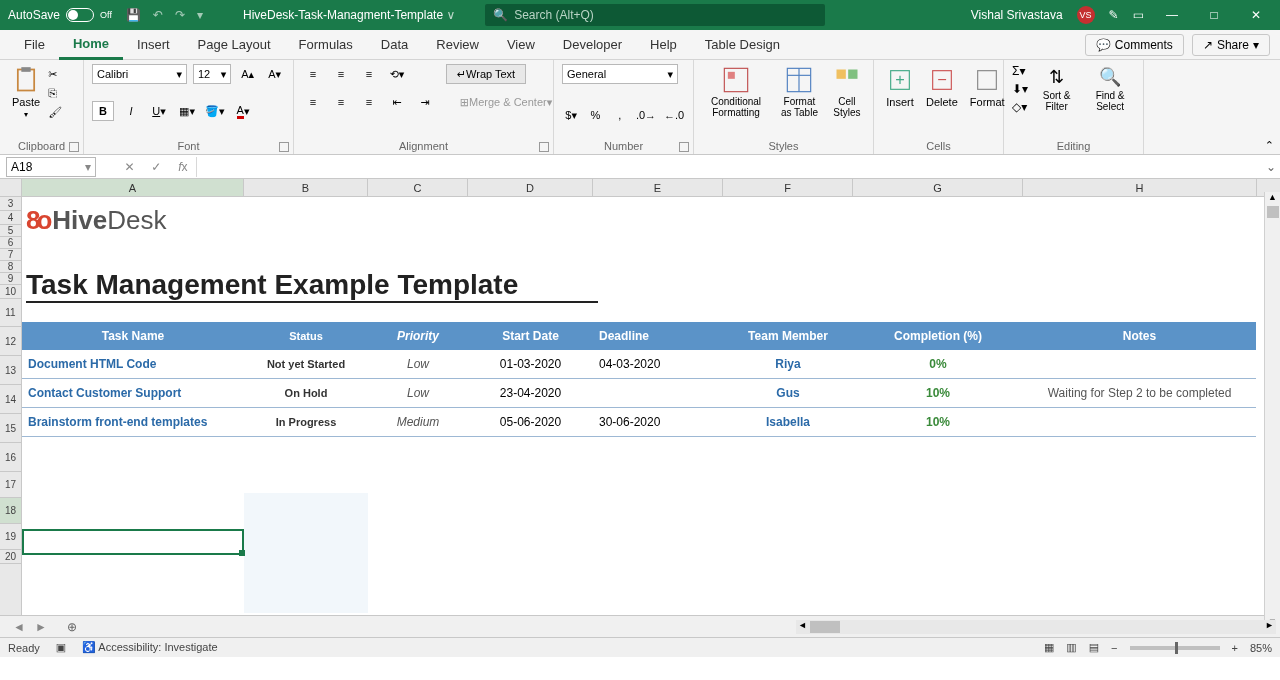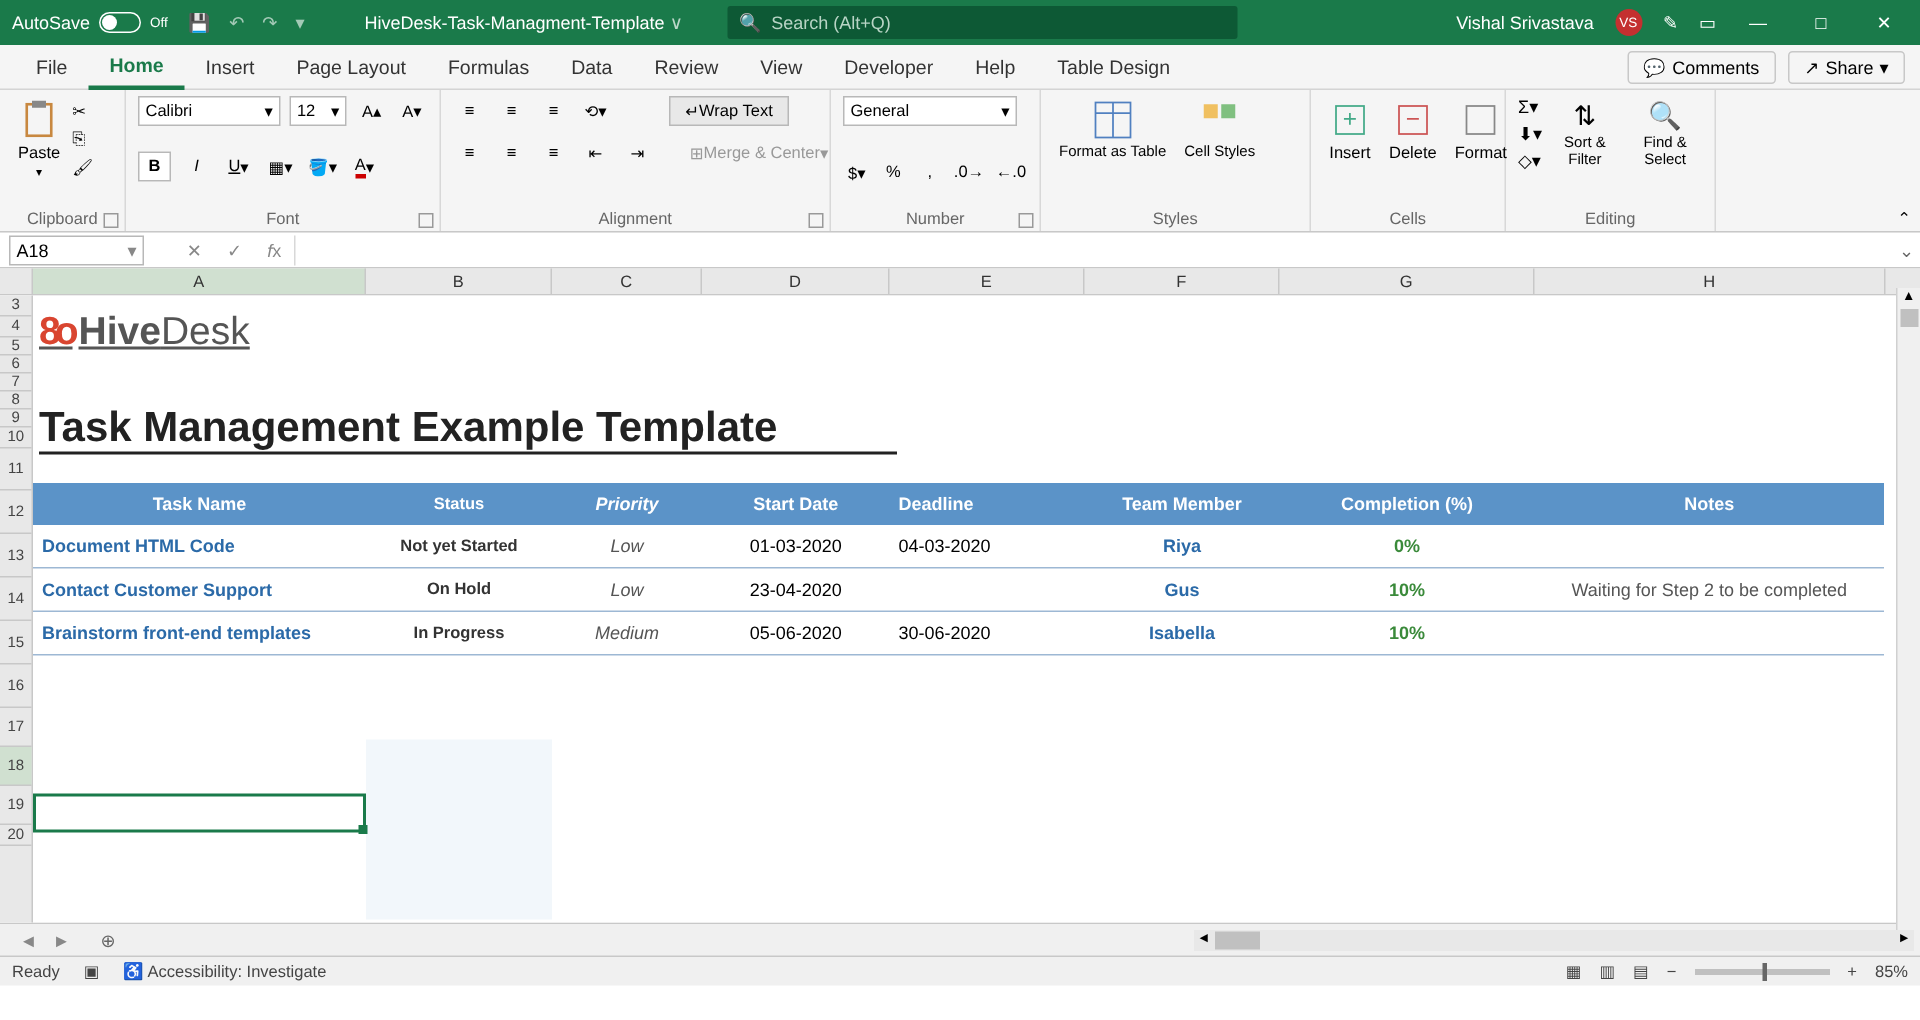--- a/index.html
+++ b/index.html
@@ -50,21 +50,21 @@
 .corner { width: 22px; border-right: 1px solid #c8c8c8; background: #e8e8e8; }
 .ch { border-right: 1px solid #c8c8c8; text-align: center; line-height: 18px; color: #333; }
 .ch.sel { background: #d0e0d0; }
 
 
 .grid { position: relative; background: #fff; height: 418px; display: flex; }
 .row-headers { width: 22px; background: #e8e8e8; border-right: 1px solid #c8c8c8; font-size: 10px; }
 .rh { border-bottom: 1px solid #c8c8c8; text-align: center; color: #444; display:flex; align-items:center; justify-content:center; }
 .rh.sel { background: #d0e0d0; }
 .cells { position: relative; flex: 1; }
-.logo { position: absolute; left: 4px; top: 8px; font-size: 26px; font-weight: 300; color: #555; text-decoration: underline; }
+.logo { position: absolute; left: 4px; top: 8px; font-size: 26px; font-weight: 300; color: #555; }
 .logo b { font-weight: 700; }
 .logo-icon { color: #d94530; font-weight: bold; letter-spacing: -4px; margin-right: 4px; }
 .title { position: absolute; left: 4px; top: 72px; font-size: 28px; font-weight: 700; color: #222; border-bottom: 2px solid #222; padding-right: 80px; }
 
 .table { position: absolute; left: 0; top: 125px; width: 1234px; font-size: 12px; }
 .thead { background: #5b93c8; color: #fff; height: 28px; display: flex; align-items: center; font-weight: 600; }
 .th, .td { padding: 0 6px; }
 .trow { height: 29px; display: flex; align-items: center; border-bottom: 1px solid #9db8d4; }
 .c-task { width: 222px; color: #2b6aa8; font-weight: 600; text-align: left; }
 .c-status { width: 124px; text-align: center; font-weight: 700; color: #333; font-size: 11px; }
@@ -238,20 +238,27 @@
       <span class="mini-btn">%</span>
       <span class="mini-btn">,</span>
       <span class="mini-btn">.0→</span>
       <span class="mini-btn">←.0</span>
     </div>
     <div class="group-label"><span>Number</span><span class="dlg"></span></div>
   </div>
 
   <div class="group" style="width:180px">
     <div style="display:flex;gap:4px">
+      <div class="vcol">
+          <svg viewBox="0 0 24 24">
+            <rect x="2" y="2" width="20" height="20" fill="none" stroke="#c05050"></rect>
+            <rect x="5" y="5" width="6" height="6" fill="#e08080"></rect>
+          </svg>
+          <span style="font-size:10px;text-align:center">Conditional Formatting</span>
+        </div>
       <div class="vcol">
           <svg viewBox="0 0 24 24">
             <rect x="2" y="2" width="20" height="20" fill="none" stroke="#5080c0"></rect>
             <line x1="2" y1="8" x2="22" y2="8" stroke="#5080c0"></line>
             <line x1="12" y1="2" x2="12" y2="22" stroke="#5080c0"></line>
           </svg>
           <span style="font-size:10px;text-align:center">Format as Table</span>
         </div>
       <div class="vcol">
           <svg viewBox="0 0 24 24">

